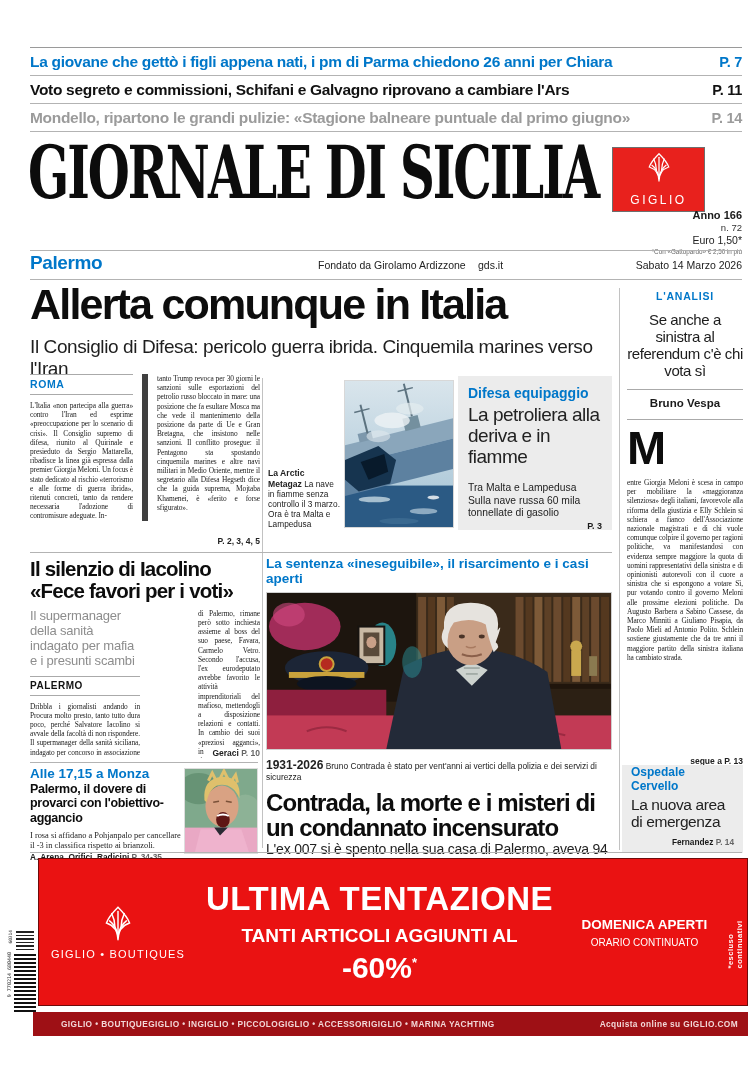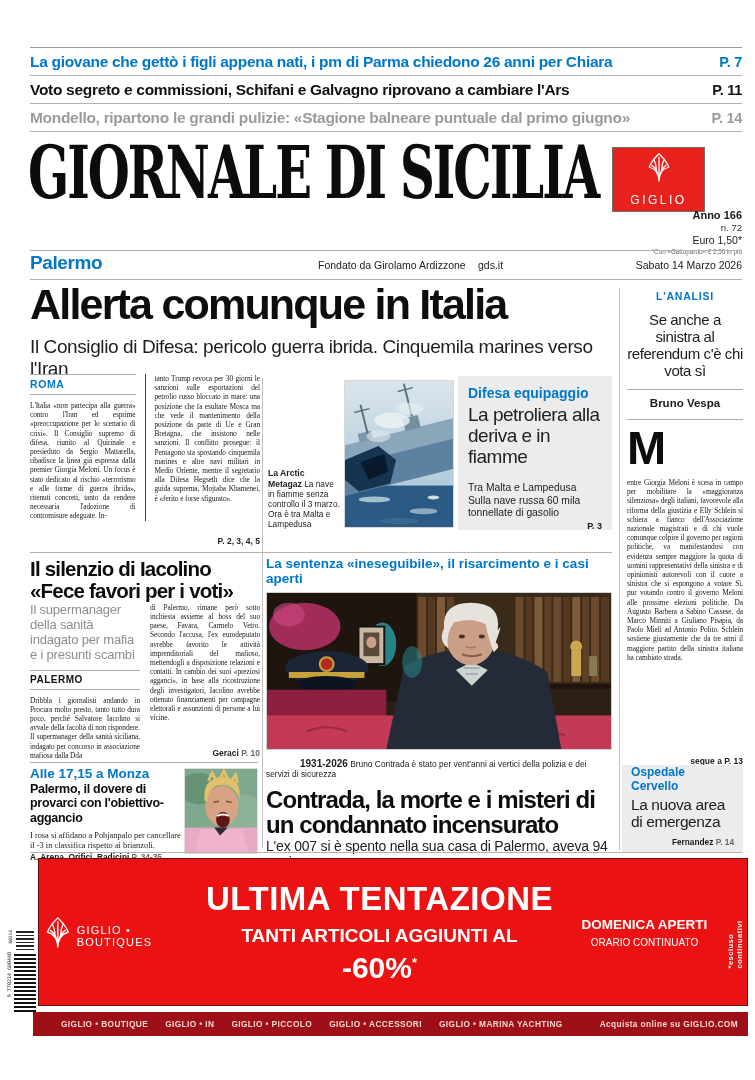--- a/index.html
+++ b/index.html
@@ -44,49 +44,49 @@
   .kicker-blue { color:#0077c9; font-weight:bold; }
   .kicker-rules { width:112px; border-top:1px solid #aaa; border-bottom:1px solid #aaa; padding:3px 0 4px; font-size:10.5px; letter-spacing:0.6px; }
   .serif-body { font-family:"Liberation Serif", serif; font-size:7.4px; line-height:9.2px; text-align:justify; letter-spacing:-0.1px; color:#1b1b1b; }
   .pages-abs { position:absolute; right:0; bottom:0; background:#fff; padding-left:5px; font-weight:bold; font-size:8.5px; color:#222; }
   .pages-abs .muted { color:#666; }
 
   
   .roma { left:30px; top:374px; width:230px; height:172px; overflow:hidden; }
   .cols2 { display:flex; }
   .cols2 .c { flex:1; overflow:hidden; }
-  .cols2 .c + .c { border-left:1px solid #404040; padding-left:9px; margin-left:9px; }
+  .cols2 .c + .c { border-left:6px solid #404040; padding-left:9px; margin-left:9px; }
 
   
   .tanker { left:266px; top:376px; width:346px; height:156px; }
   .tk-caption { position:absolute; left:2px; bottom:2px; width:72px; font-size:8.3px; line-height:1.2; color:#222; }
   .tk-caption .t { font-weight:bold; font-size:8.6px; }
   .tk-photo { position:absolute; left:78px; top:4px; width:110px; height:148px; border:1px solid #d8d8d8; }
   .tk-box { position:absolute; left:192px; top:0; width:154px; height:154px; background:#ececec; padding:9px 10px; }
   .tk-box .k { font-size:14px; }
   .tk-box .h { margin-top:4px; font-size:19px; line-height:1.1; font-weight:400; letter-spacing:-0.5px; color:#222; }
   .tk-box .s { margin-top:14px; font-size:10.3px; line-height:1.25; color:#222; }
   .tk-box .p { text-align:right; font-weight:bold; font-size:9px; margin-top:1px; }
 
   
   .iacolino { left:30px; top:558px; width:230px; height:200px; overflow:hidden; }
   .iacolino h2 { font-size:20.5px; font-weight:bold; letter-spacing:-0.8px; line-height:1.07; color:#0d0d0d; }
-  .ia-grid { display:flex; margin-top:1px; }
+  .ia-grid { display:flex; margin-top:7px;gap:48px; }
   .ia-grid .cl { width:110px; }
   .ia-grid .cr { width:110px; margin-left:10px; }
   .ia-deck { font-size:13px; line-height:1.15; color:#8d8d8d; letter-spacing:-0.2px; }
   .ia-kicker { margin-top:7px; width:110px; border-top:1px solid #aaa; border-bottom:1px solid #aaa; padding:3px 0 4px; font-size:10px; font-weight:bold; letter-spacing:0.5px; color:#111; }
   .ia-body1 { margin-top:6px; }
 
   
   .sentenza { left:266px; top:556px; width:346px; height:302px; }
   .sz-kicker { font-size:13.5px; }
   .sz-photo { margin-top:6px; width:346px; height:158px; border:1px solid #d0d0d0; }
   .sz-caption { margin-top:4px; font-size:8.4px; color:#222; }
-  .sz-caption b { font-size:10px;margin-left:34px; }
+  .sz-caption b { font-size:12px; }
   .sz-h { margin-top:8px; font-size:24px; font-weight:bold; letter-spacing:-0.9px; line-height:1.06; color:#0d0d0d; }
   .sz-deck { font-size:14px; color:#222; letter-spacing:-0.2px; }
   .sz-by { text-align:right; font-size:8.5px; font-weight:bold; margin-top:2px; }
   .sz-by .muted { color:#666; }
 
   
   .monza { left:30px; top:766px; width:230px; height:90px; }
   .mz-k { font-size:13.5px; }
   .mz-h { width:152px; margin-top:1px; font-size:12.5px; font-weight:bold; letter-spacing:-0.3px; line-height:1.15; color:#0d0d0d; }
   .mz-b { width:152px; margin-top:6px; font-family:"Liberation Serif",serif; font-size:8.4px; line-height:1.2; color:#1b1b1b; }
@@ -106,33 +106,33 @@
 
   
   .cervello { left:622px; top:765px; width:121px; height:88px; background:#ececec; padding:0 9px; }
   .cv-k { font-size:12px; }
   .cv-h { margin-top:3px; font-size:15.5px; line-height:1.12; font-weight:400; letter-spacing:-0.4px; color:#222; }
   .cv-by { margin-top:6px; text-align:right; font-size:8.3px; font-weight:bold; }
   .cv-by .muted { color:#666; }
 
   
   .banner { left:38px; top:858px; width:710px; height:148px; background:#ea1212; border:1px solid #6e0b0b; display:flex; align-items:center; color:#fff; }
-  .bn-left { width:158px; display:flex; flex-direction:row; align-items:center; }
+  .bn-left { width:158px; display:flex; flex-direction:column; align-items:center; }
   .bn-left .brand { margin-top:7px; font-size:11px; letter-spacing:1.2px; }
   .bn-center { flex:1; text-align:center; }
   .bn-title { font-size:33px; font-weight:bold; letter-spacing:0.5px; }
   .bn-sub { margin-top:7px; font-size:19px; font-weight:bold; }
   .bn-disc { margin-top:4px; font-size:30px; font-weight:bold; }
   .bn-disc sup { font-size:13px; }
   .bn-right { width:185px; text-align:center; padding-right:20px; }
   .bn-open1 { font-size:13.5px; font-weight:bold; }
   .bn-open2 { margin-top:5px; font-size:10px; }
   .bn-side { position:absolute; right:3px; top:50%; transform:translateY(-50%) rotate(180deg); writing-mode:vertical-rl; font-size:7.5px; font-weight:bold; letter-spacing:0.5px; }
 
-  .strip { left:33px; top:1012px; width:715px; height:24px; background:#9e1015; display:flex; align-items:center; padding:0 10px 0 28px; gap:17px; color:#f2d7d7; font-size:8.3px; font-weight:bold; letter-spacing:0.4px; }
+  .strip { left:33px; top:1012px; width:715px; height:24px; background:#9e1015; display:flex; align-items:center; padding:0 10px 0 28px; color:#f2d7d7; font-size:8.3px; font-weight:bold; letter-spacing:0.4px; }
   .strip .cta { margin-left:auto; }
 
   
   .barcode { left:6px; top:930px; width:34px; height:84px; }
   .bc-top { position:absolute; left:10px; top:0; width:18px; height:20px; background:repeating-linear-gradient(0deg,#222 0 1.5px,#fff 1.5px 3.5px); }
   .bc-main { position:absolute; left:8px; top:24px; width:22px; height:58px; background:repeating-linear-gradient(0deg,#111 0 2px,#fff 2px 4px); }
   .bc-num { position:absolute; left:0px; top:22px; writing-mode:vertical-rl; transform:rotate(180deg); font-family:"DejaVu Sans Mono",monospace; font-size:5px; color:#333; }
   .bc-num-top { position:absolute; left:2px; top:0px; writing-mode:vertical-rl; transform:rotate(180deg); font-family:"DejaVu Sans Mono",monospace; font-size:4.5px; color:#333; }
 </style>
 </head>

